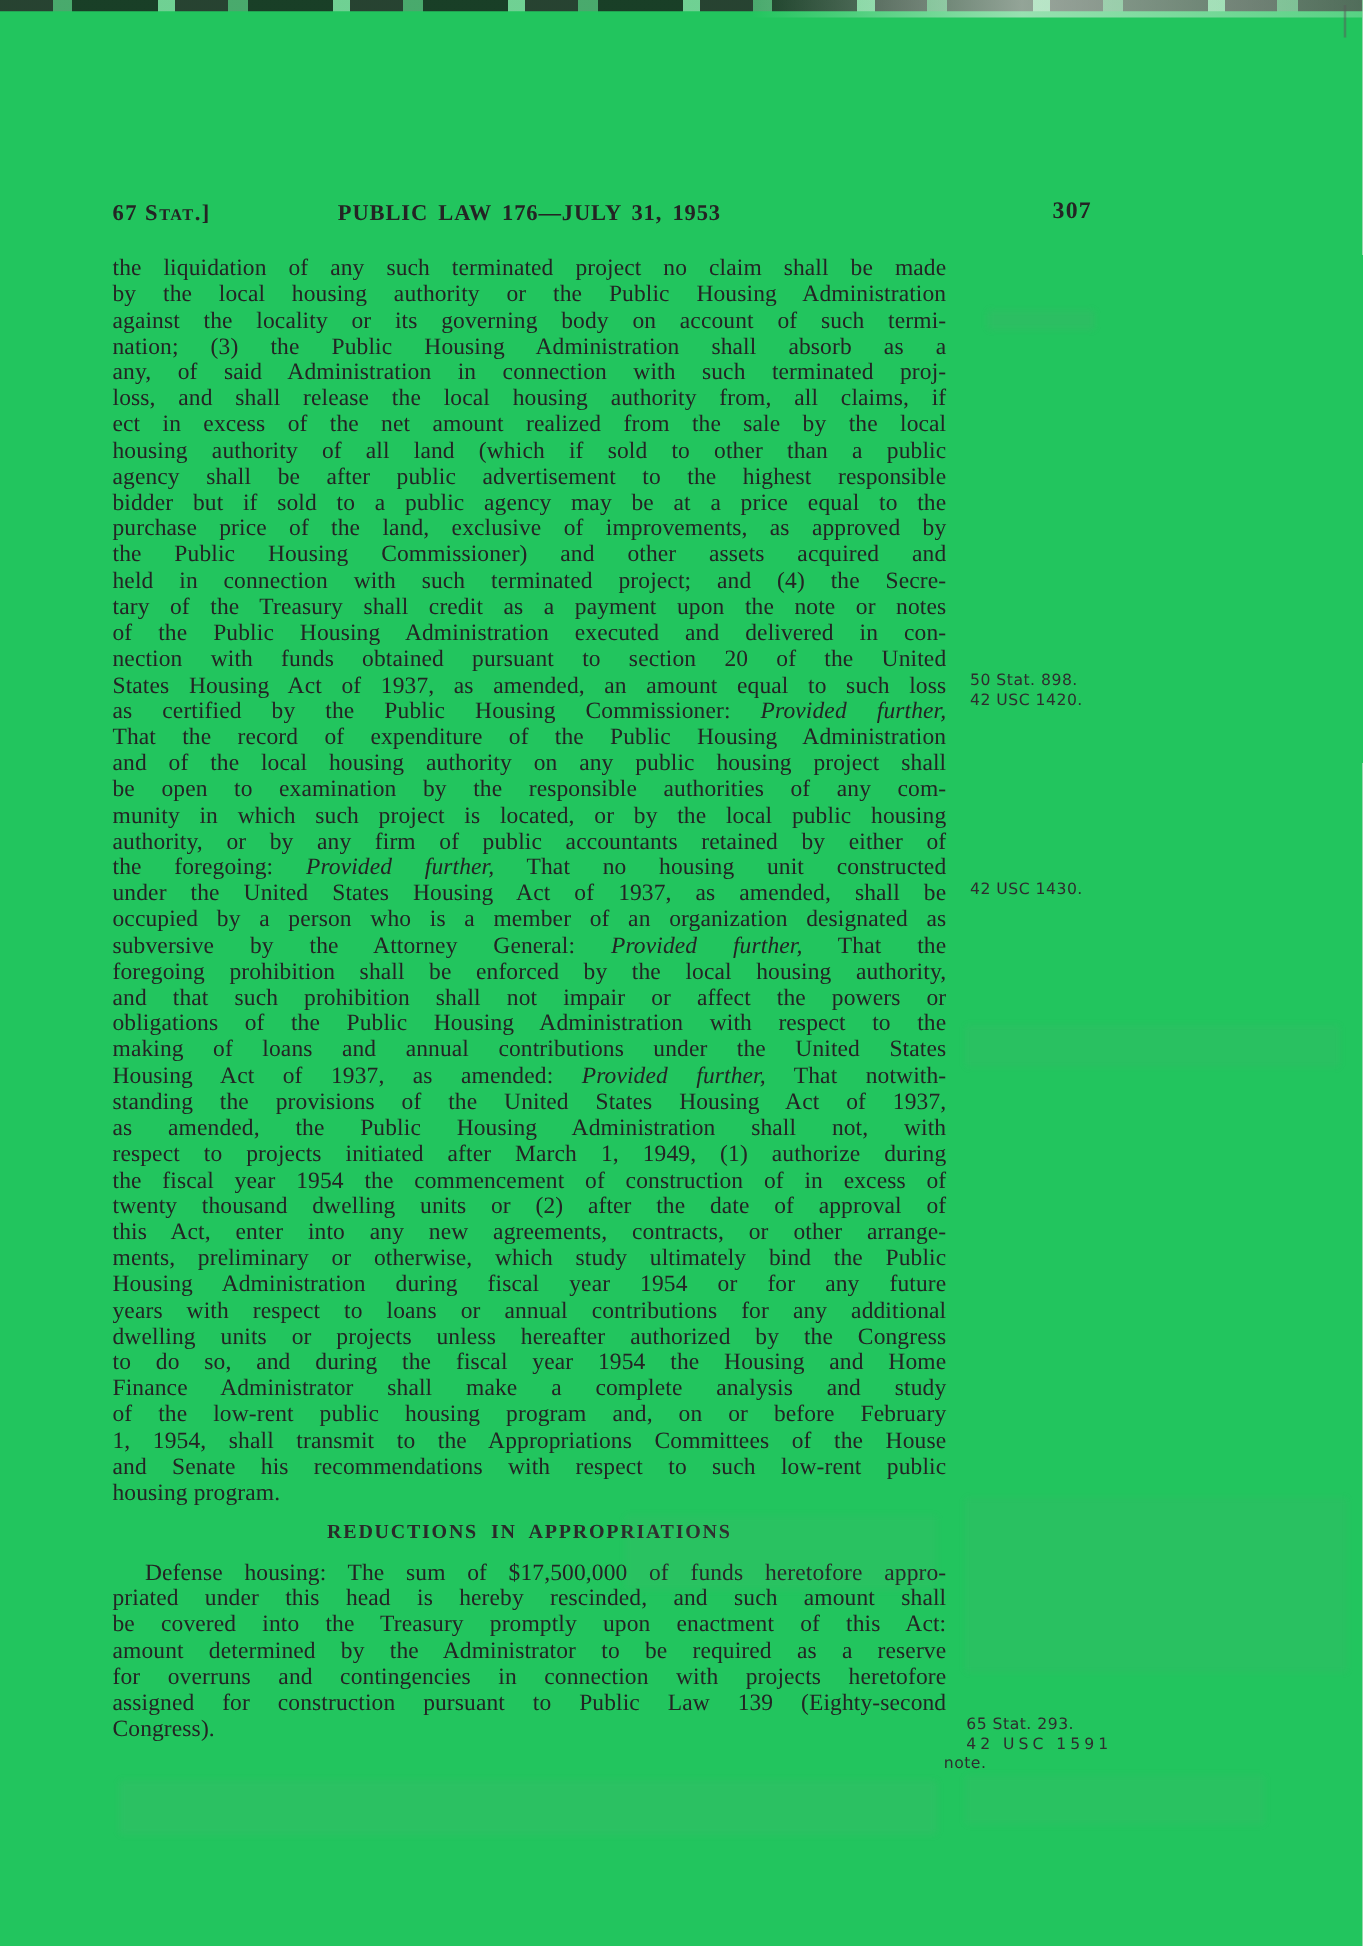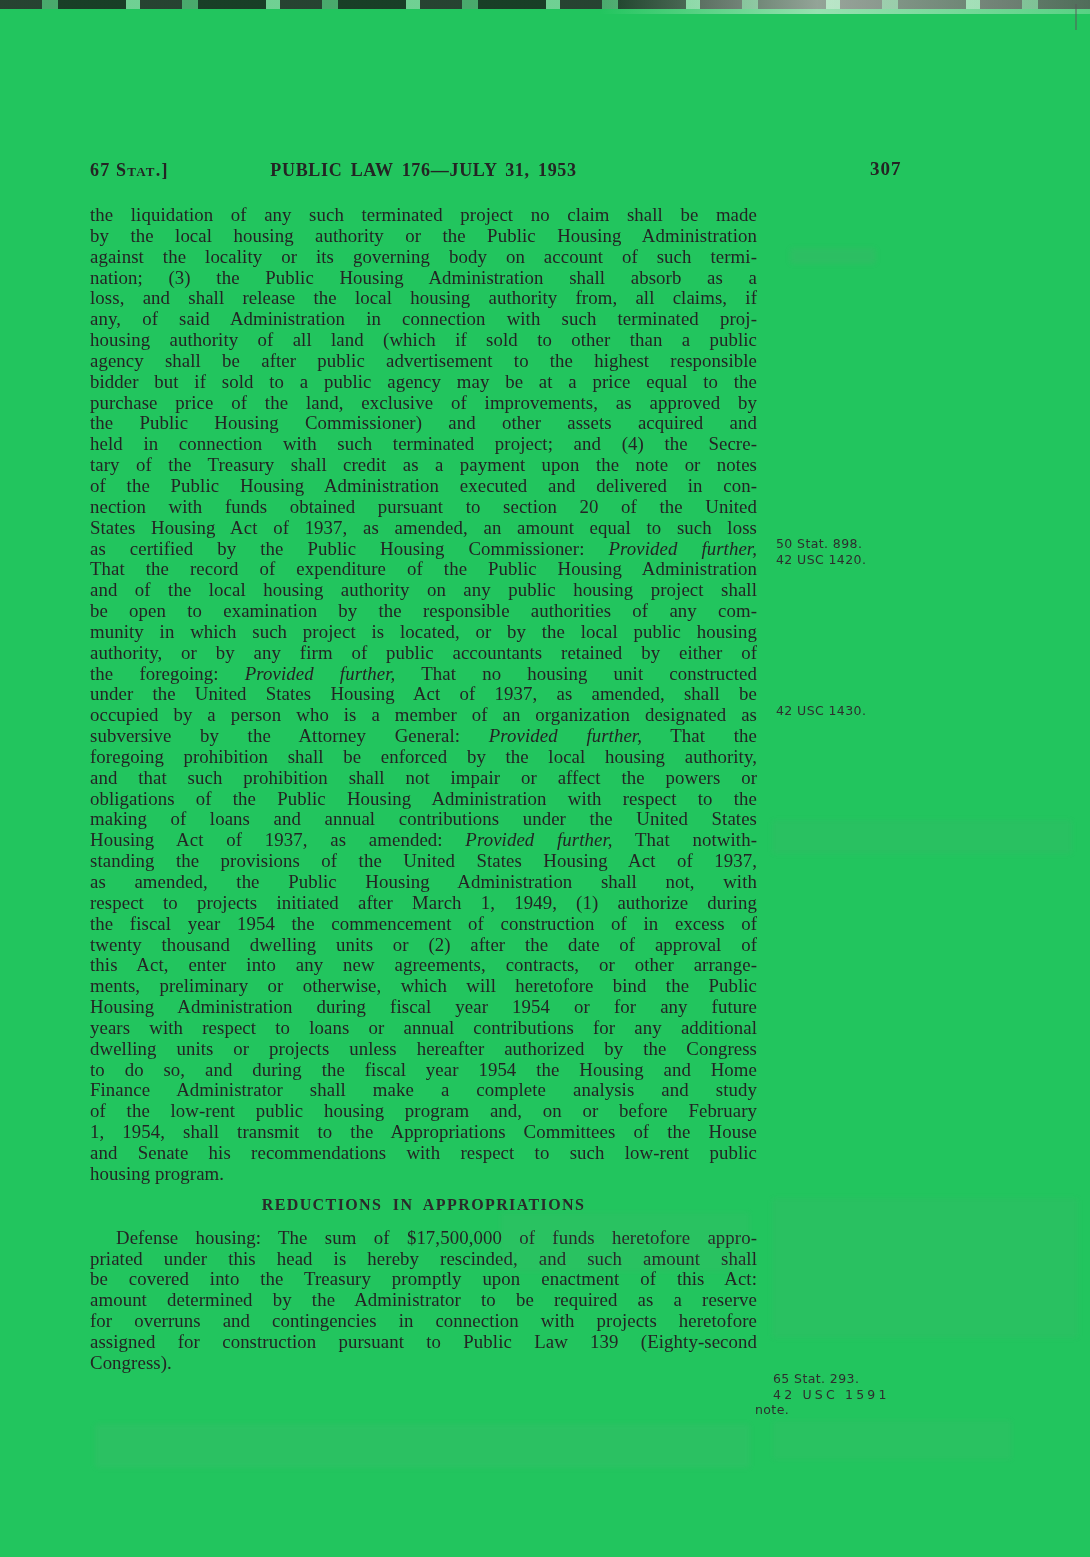--- a/index.html
+++ b/index.html
@@ -35,21 +35,21 @@
     position:absolute;left:0;top:0;
     font-weight:700;font-size:18px;letter-spacing:1.2px;
     font-variant:small-caps;
   }
   .run-title{
     position:absolute;left:50%;top:0;transform:translateX(-50%);
     font-weight:700;font-size:18px;letter-spacing:.7px;word-spacing:3px;
     white-space:nowrap;
   }
   .page-number{
-    position:absolute;left:870px;top:158px;
+    position:absolute;left:842px;top:158px;
     font-weight:700;font-size:19px;letter-spacing:1px;
   }
   
   .textcol{position:absolute;left:90px;top:205px;width:667px;}
   .line{
     font-size:18.8px;line-height:20.85px;height:20.85px;
     text-align:justify;text-align-last:justify;
     letter-spacing:.1px;
     white-space:nowrap; 
     overflow:visible;
@@ -104,22 +104,23 @@
     <span class="run-title">PUBLIC LAW 176—JULY 31, 1953</span>
   </div>
   <span class="page-number">307</span>
 
   <div class="textcol">
     <div id="para-1">
         <div class="line"><span>the liquidation of any such terminated project no claim shall be made</span></div>
         <div class="line"><span>by the local housing authority or the Public Housing Administration</span></div>
         <div class="line"><span>against the locality or its governing body on account of such termi-</span></div>
         <div class="line"><span>nation; (3) the Public Housing Administration shall absorb as a</span></div>
+        <div class="line"><span>any, of said Administration in connection with such terminated proj-</span></div>
         <div class="line"><span>loss, and shall release the local housing authority from, all claims, if</span></div>
-        <div class="line"><span>any, of said Administration in connection with such terminated proj-</span></div>
+        <div class="line"><span>ect in excess of the net amount realized from the sale by the local</span></div>
         <div class="line"><span>housing authority of all land (which if sold to other than a public</span></div>
         <div class="line"><span>agency shall be after public advertisement to the highest responsible</span></div>
         <div class="line"><span>bidder but if sold to a public agency may be at a price equal to the</span></div>
         <div class="line"><span>purchase price of the land, exclusive of improvements, as approved by</span></div>
         <div class="line"><span>the Public Housing Commissioner) and other assets acquired and</span></div>
         <div class="line"><span>held in connection with such terminated project; and (4) the Secre-</span></div>
         <div class="line"><span>tary of the Treasury shall credit as a payment upon the note or notes</span></div>
         <div class="line"><span>of the Public Housing Administration executed and delivered in con-</span></div>
         <div class="line"><span>nection with funds obtained pursuant to section 20 of the United</span></div>
         <div class="line"><span>States Housing Act of 1937, as amended, an amount equal to such loss</span></div>
@@ -137,21 +138,21 @@
         <div class="line"><span>and that such prohibition shall not impair or affect the powers or</span></div>
         <div class="line"><span>obligations of the Public Housing Administration with respect to the</span></div>
         <div class="line"><span>making of loans and annual contributions under the United States</span></div>
         <div class="line"><span>Housing Act of 1937, as amended: </span><span class="it">Provided further,</span><span> That notwith-</span></div>
         <div class="line"><span>standing the provisions of the United States Housing Act of 1937,</span></div>
         <div class="line"><span>as amended, the Public Housing Administration shall not, with</span></div>
         <div class="line"><span>respect to projects initiated after March 1, 1949, (1) authorize during</span></div>
         <div class="line"><span>the fiscal year 1954 the commencement of construction of in excess of</span></div>
         <div class="line"><span>twenty thousand dwelling units or (2) after the date of approval of</span></div>
         <div class="line"><span>this Act, enter into any new agreements, contracts, or other arrange-</span></div>
-        <div class="line"><span>ments, preliminary or otherwise, which will heretofore bind the Public</span></div>
+        <div class="line"><span>ments, preliminary or otherwise, which study ultimately bind the Public</span></div>
         <div class="line"><span>Housing Administration during fiscal year 1954 or for any future</span></div>
         <div class="line"><span>years with respect to loans or annual contributions for any additional</span></div>
         <div class="line"><span>dwelling units or projects unless hereafter authorized by the Congress</span></div>
         <div class="line"><span>to do so, and during the fiscal year 1954 the Housing and Home</span></div>
         <div class="line"><span>Finance Administrator shall make a complete analysis and study</span></div>
         <div class="line"><span>of the low-rent public housing program and, on or before February</span></div>
         <div class="line"><span>1, 1954, shall transmit to the Appropriations Committees of the House</span></div>
         <div class="line"><span>and Senate his recommendations with respect to such low-rent public</span></div>
         <div class="line last"><span>housing program.</span></div>
       </div>

